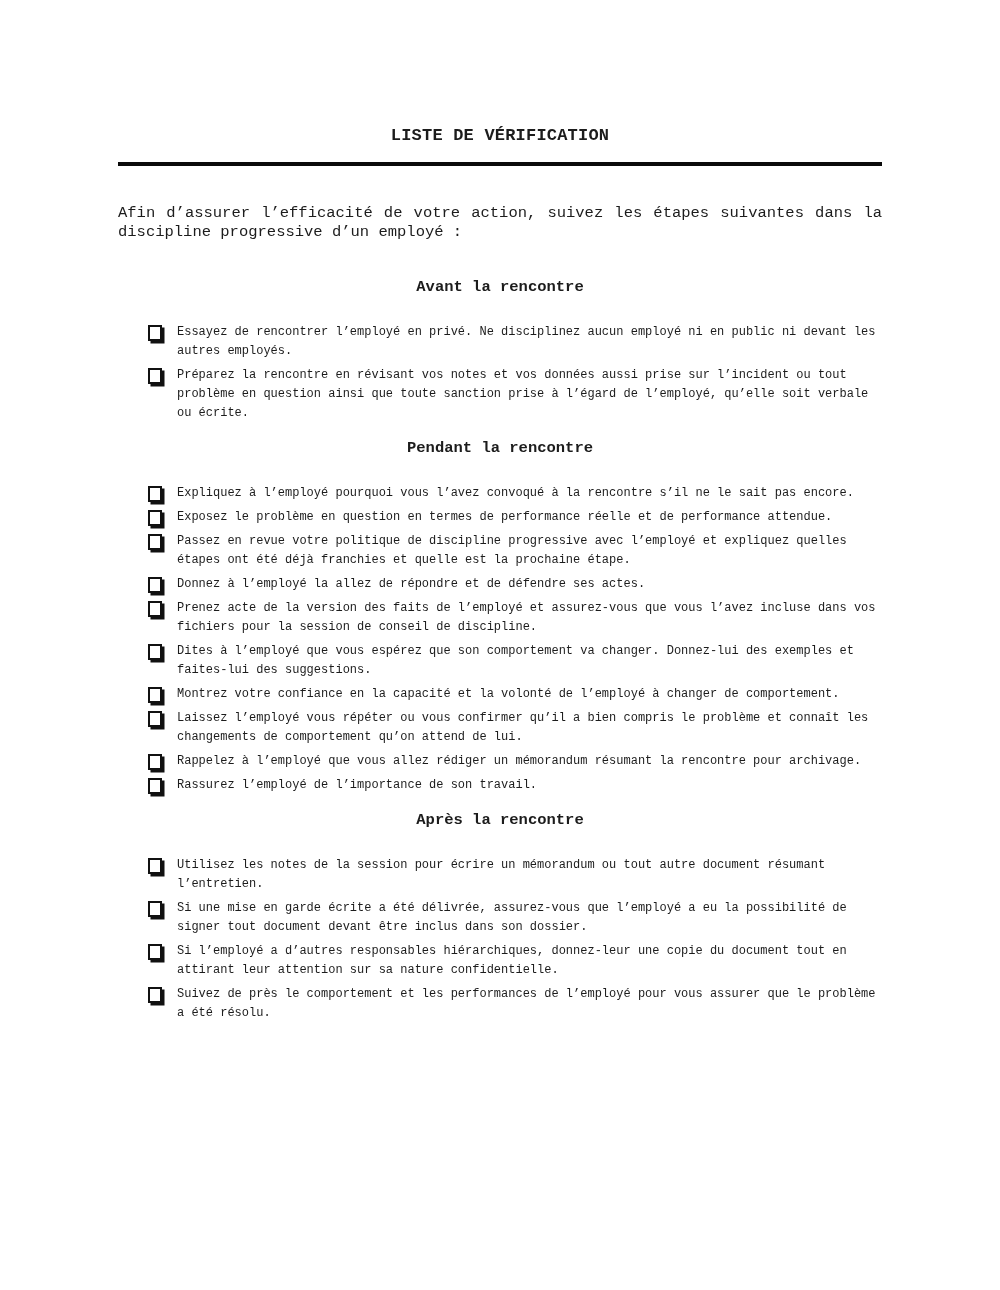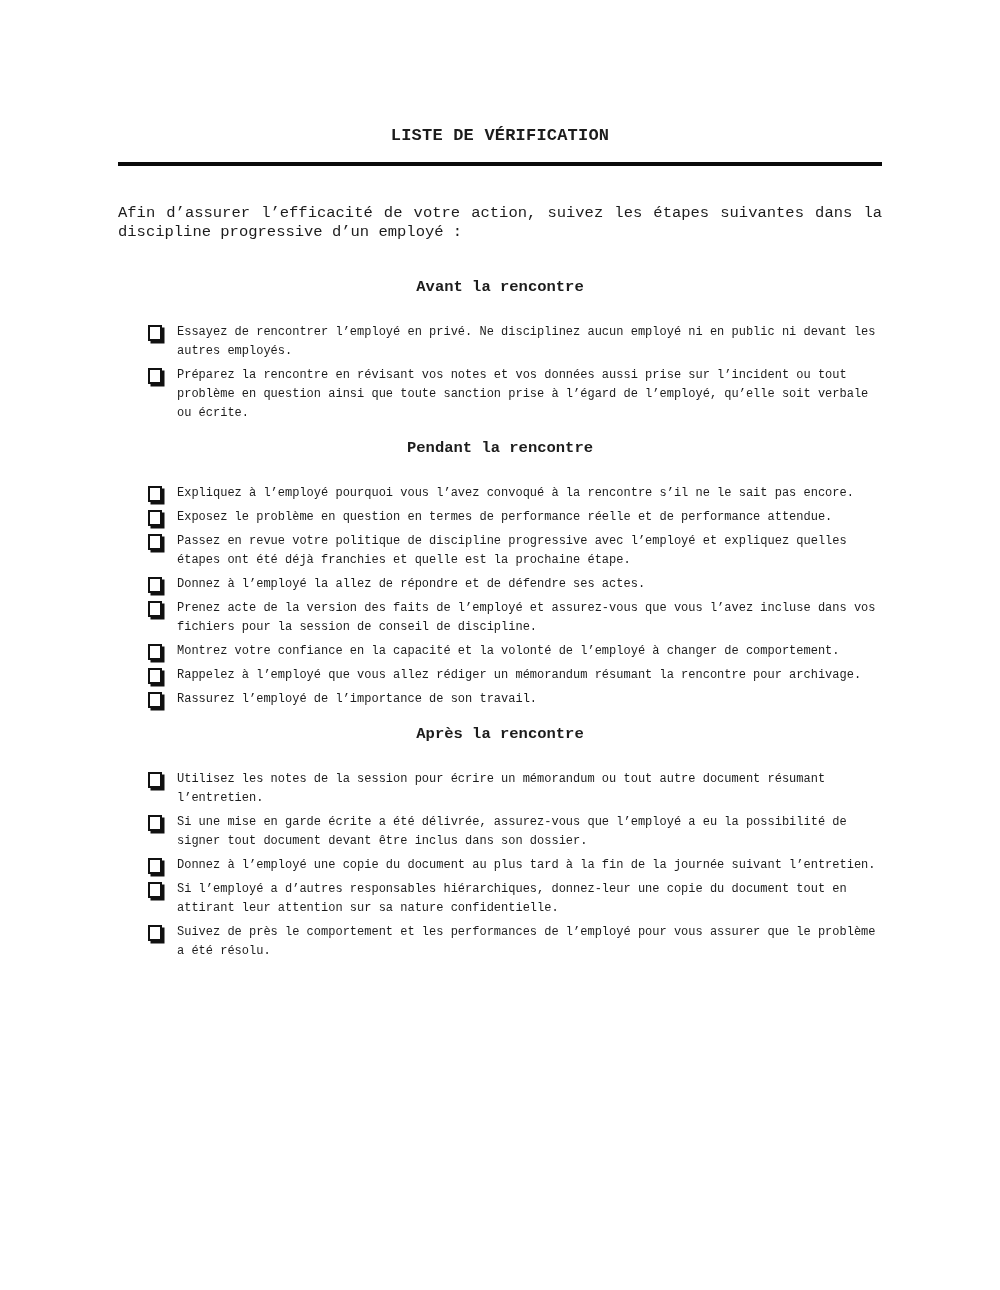--- a/index.html
+++ b/index.html
@@ -128,21 +128,29 @@
           <li class="check-item">
             <span class="checkbox"></span>
             <span class="item-text">Donnez à l’employé la allez de répondre et de défendre ses actes.</span>
           </li>
           <li class="check-item">
             <span class="checkbox"></span>
             <span class="item-text">Prenez acte de la version des faits de l’employé et assurez-vous que vous l’avez incluse dans vos fichiers pour la session de conseil de discipline.</span>
           </li>
           <li class="check-item">
             <span class="checkbox"></span>
+            <span class="item-text">Dites à l’employé que vous espérez que son comportement va changer. Donnez-lui des exemples et faites-lui des suggestions.</span>
+          </li>
+          <li class="check-item">
+            <span class="checkbox"></span>
             <span class="item-text">Montrez votre confiance en la capacité et la volonté de l’employé à changer de comportement.</span>
+          </li>
+          <li class="check-item">
+            <span class="checkbox"></span>
+            <span class="item-text">Laissez l’employé vous répéter ou vous confirmer qu’il a bien compris le problème et connaît les changements de comportement qu’on attend de lui.</span>
           </li>
           <li class="check-item">
             <span class="checkbox"></span>
             <span class="item-text">Rappelez à l’employé que vous allez rédiger un mémorandum résumant la rencontre pour archivage.</span>
           </li>
           <li class="check-item">
             <span class="checkbox"></span>
             <span class="item-text">Rassurez l’employé de l’importance de son travail.</span>
           </li>
         </ul>
@@ -154,24 +162,20 @@
           <li class="check-item">
             <span class="checkbox"></span>
             <span class="item-text">Utilisez les notes de la session pour écrire un mémorandum ou tout autre document résumant l’entretien.</span>
           </li>
           <li class="check-item">
             <span class="checkbox"></span>
             <span class="item-text">Si une mise en garde écrite a été délivrée, assurez-vous que l’employé a eu la possibilité de signer tout document devant être inclus dans son dossier.</span>
           </li>
           <li class="check-item">
             <span class="checkbox"></span>
-            <span class="item-text">Donnez à l’employé une copie du document au plus tard à la fin de la journée suivant l’entretien.</span>
-          </li>
-          <li class="check-item">
-            <span class="checkbox"></span>
             <span class="item-text">Si l’employé a d’autres responsables hiérarchiques, donnez-leur une copie du document tout en attirant leur attention sur sa nature confidentielle.</span>
           </li>
           <li class="check-item">
             <span class="checkbox"></span>
             <span class="item-text">Suivez de près le comportement et les performances de l’employé pour vous assurer que le problème a été résolu.</span>
           </li>
         </ul>
     </section>
 
   </div>

